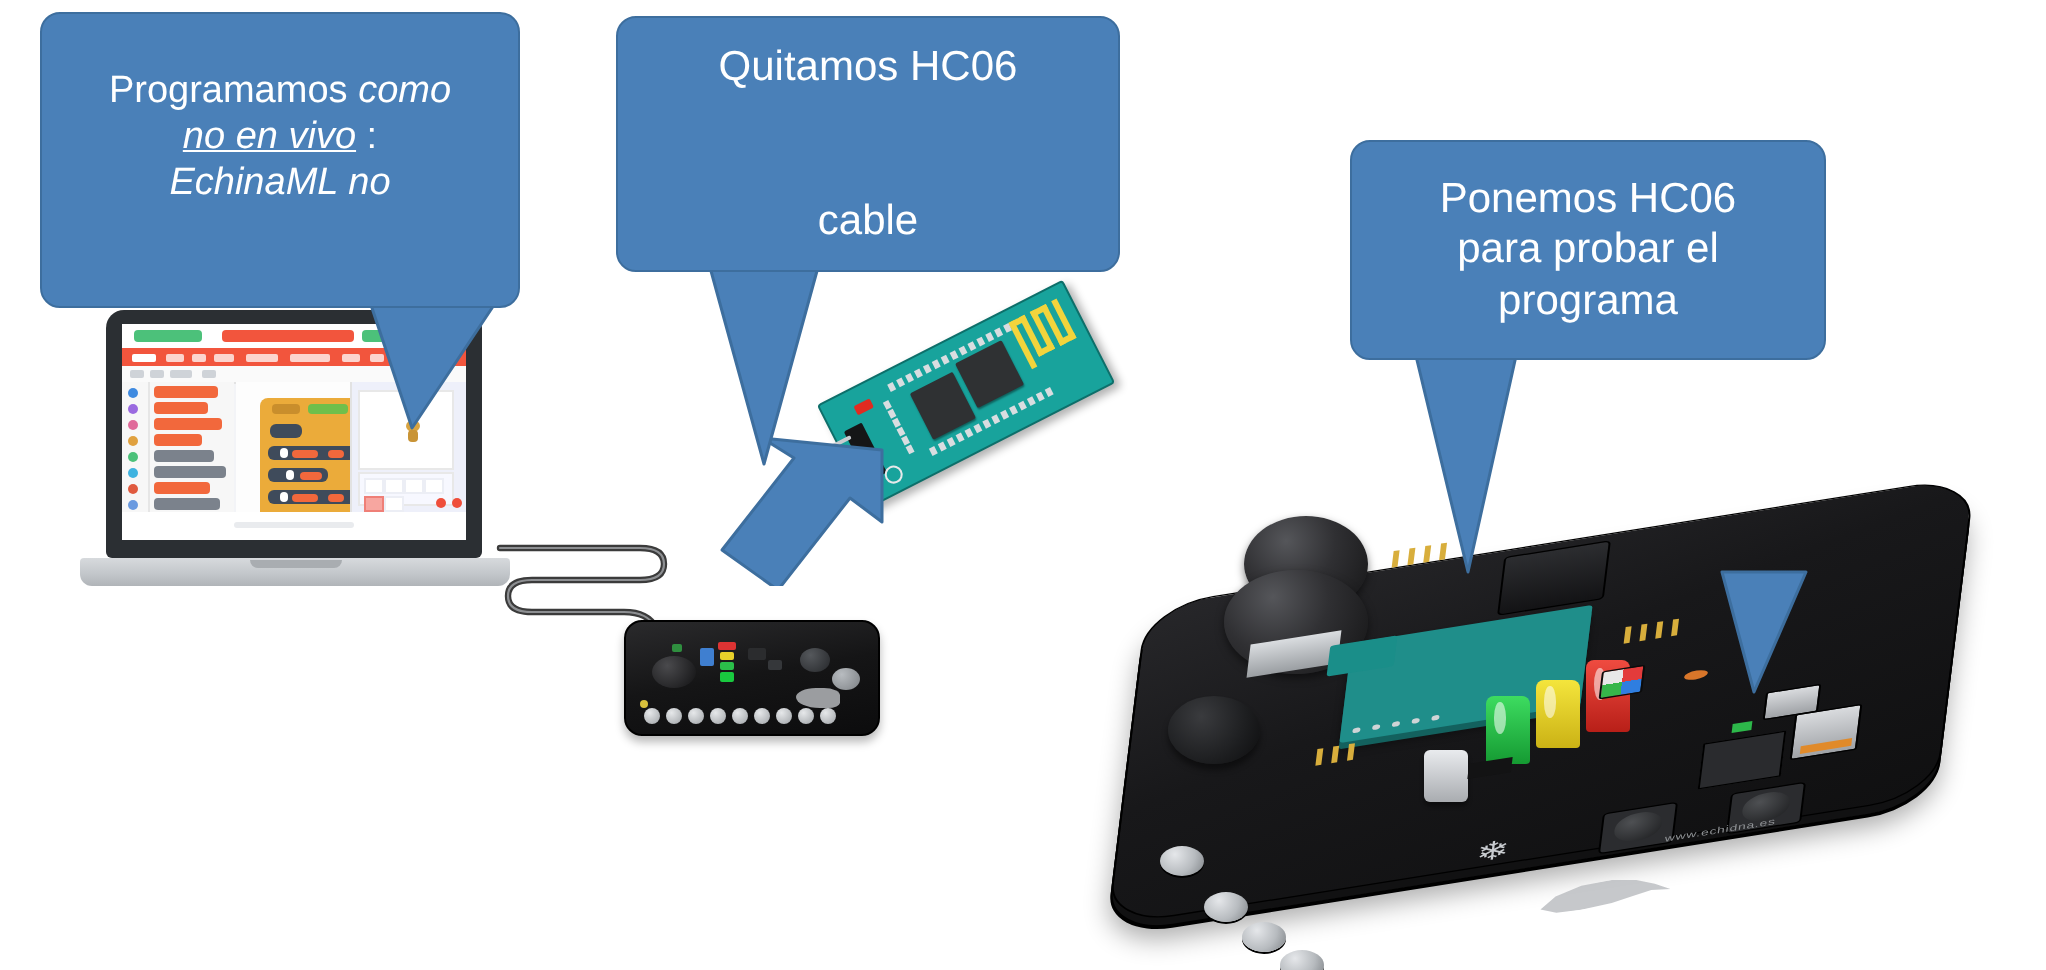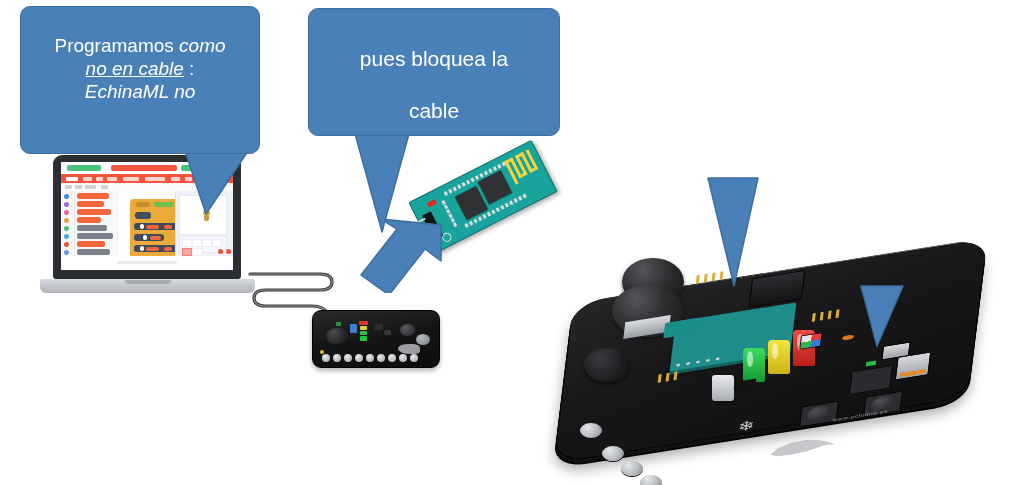--- a/index.html
+++ b/index.html
@@ -510,39 +510,46 @@
   <svg class="blockarrow" style="left:355px;top:215px;width:92px;height:78px;" viewBox="0 0 92 78">
     <path d="M86,4 L86,40 L70,28 L34,74 L6,54 L42,8 L26,-2 Z" transform="translate(0,6)" fill="#4a80b8" stroke="#3d6e9e" stroke-width="1.5" stroke-linejoin="round"></path>
   </svg>
 
   <svg class="tail" style="left:150px;top:140px;width:110px;height:80px;" viewBox="0 0 110 80">
     <path d="M32,2 L104,2 L56,74 Z" fill="#4a80b8" stroke="#3d6e9e" stroke-width="1.5" stroke-linejoin="round"></path>
   </svg>
   <div class="bubble" style="left:20px;top:6px;width:240px;height:148px;font-size:19px;">
     <span class="txt">
       <span>Programamos </span><i>como</i><br>
-      <i><u>no en cable</u></i><span> :</span><br>
+      <i><u>no en vivo</u></i><span> :</span><br>
       <i>EchinaML no</i><br>
       <br>
     </span>
   </div>
 
   <svg class="tail" style="left:340px;top:128px;width:110px;height:110px;" viewBox="0 0 110 110">
     <path d="M14,2 L70,2 L42,104 Z" fill="#4a80b8" stroke="#3d6e9e" stroke-width="1.5" stroke-linejoin="round"></path>
   </svg>
   <div class="bubble" style="left:308px;top:8px;width:252px;height:128px;font-size:21px;">
     <span class="txt">
+      <span>Quitamos HC06</span><br>
       <br>
-      <span>pues bloquea la</span><br>
       <br>
       <span>cable</span>
     </span>
   </div>
 
   <svg class="tail" style="left:700px;top:176px;width:90px;height:116px;" viewBox="0 0 90 116">
     <path d="M8,2 L58,2 L34,110 Z" fill="#4a80b8" stroke="#3d6e9e" stroke-width="1.5" stroke-linejoin="round"></path>
   </svg>
+  <div class="bubble" style="left:675px;top:70px;width:238px;height:110px;font-size:21px;">
+    <span class="txt">
+      <span>Ponemos HC06</span><br>
+      <span>para probar el</span><br>
+      <span>programa</span>
+    </span>
+  </div>
 
   <svg class="tail" style="left:855px;top:284px;width:70px;height:70px;" viewBox="0 0 70 70">
     <path d="M6,2 L48,2 L22,62 Z" fill="#4a80b8" stroke="#3d6e9e" stroke-width="1.5" stroke-linejoin="round"></path>
   </svg>
 
 </div>
 
 </body></html>

